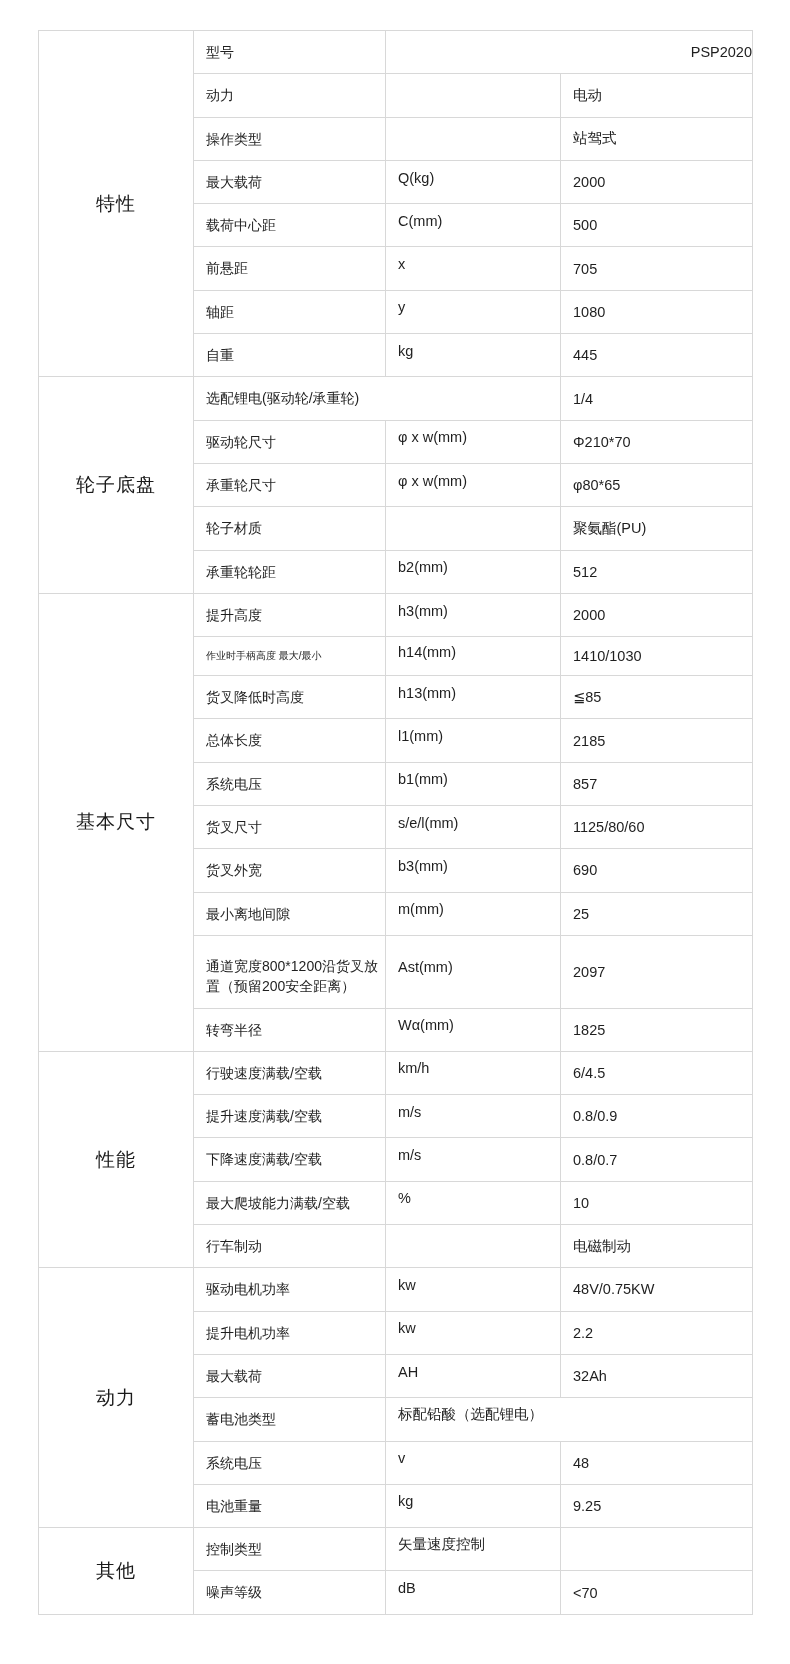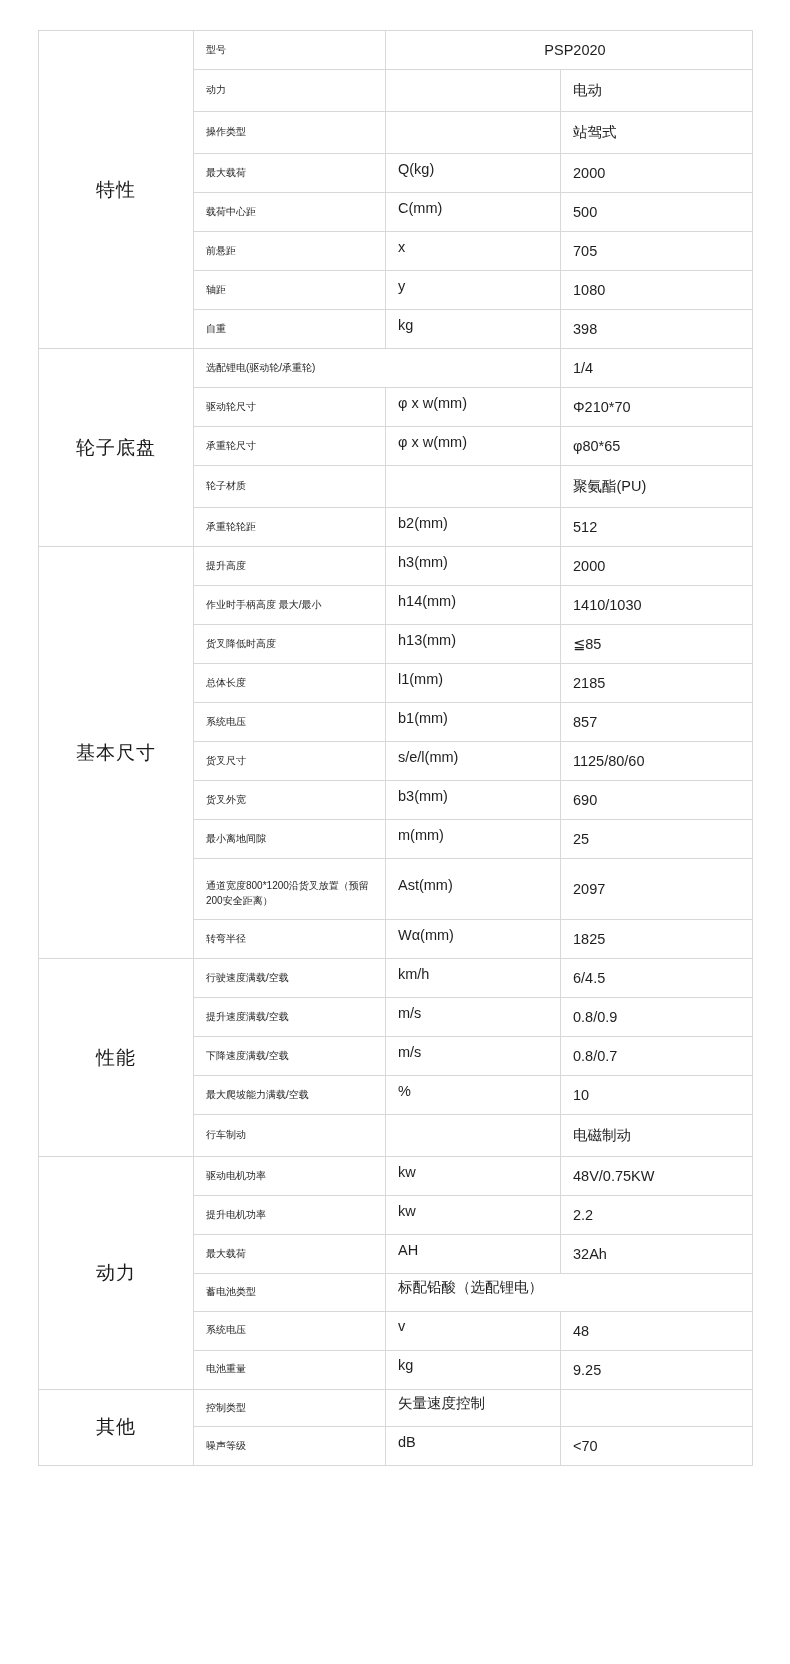--- a/index.html
+++ b/index.html
@@ -37,40 +37,40 @@
   col.c-val   { width: 192px; }
 
   td.group {
     text-align: center;
     font-size: 19px;
     color: #1a1a1a;
     letter-spacing: 1px;
     padding: 4px 4px;
   }
   td.name {
-    font-size: 10px;
+    font-size: 14px;
     padding: 11px 0 11px 12px;
     color: #1f1f1f;
     line-height: 1.45;
   }
   td.name.small {
     font-size: 10px;
   }
   td.sym {
     font-size: 14.5px;
     padding: 2px 0 11px 12px;
     color: #1f1f1f;
   }
   td.val {
     font-size: 14.5px;
     padding: 11px 0 11px 12px;
     color: #1f1f1f;
   }
   td.center {
-    text-align: center;
+    text-align: right;
   }
   td.tall-name {
     padding-top: 20px;
   }
 </style>
 </head>
 <body>
 
 <div class="sheet">
   <table class="spec">
@@ -112,21 +112,21 @@
           <td class="val">705</td>
         </tr>
         <tr>
           <td class="name">轴距</td>
           <td class="sym">y</td>
           <td class="val">1080</td>
         </tr>
         <tr>
           <td class="name">自重</td>
           <td class="sym">kg</td>
-          <td class="val">398</td>
+          <td class="val">445</td>
         </tr>
         <tr>
           <td class="group" rowspan="5">轮子底盘</td>
           <td class="name" colspan="2">选配锂电(驱动轮/承重轮)</td>
           <td class="val">1/4</td>
         </tr>
         <tr>
           <td class="name">驱动轮尺寸</td>
           <td class="sym">φ x w(mm)</td>
           <td class="val">Φ210*70</td>

